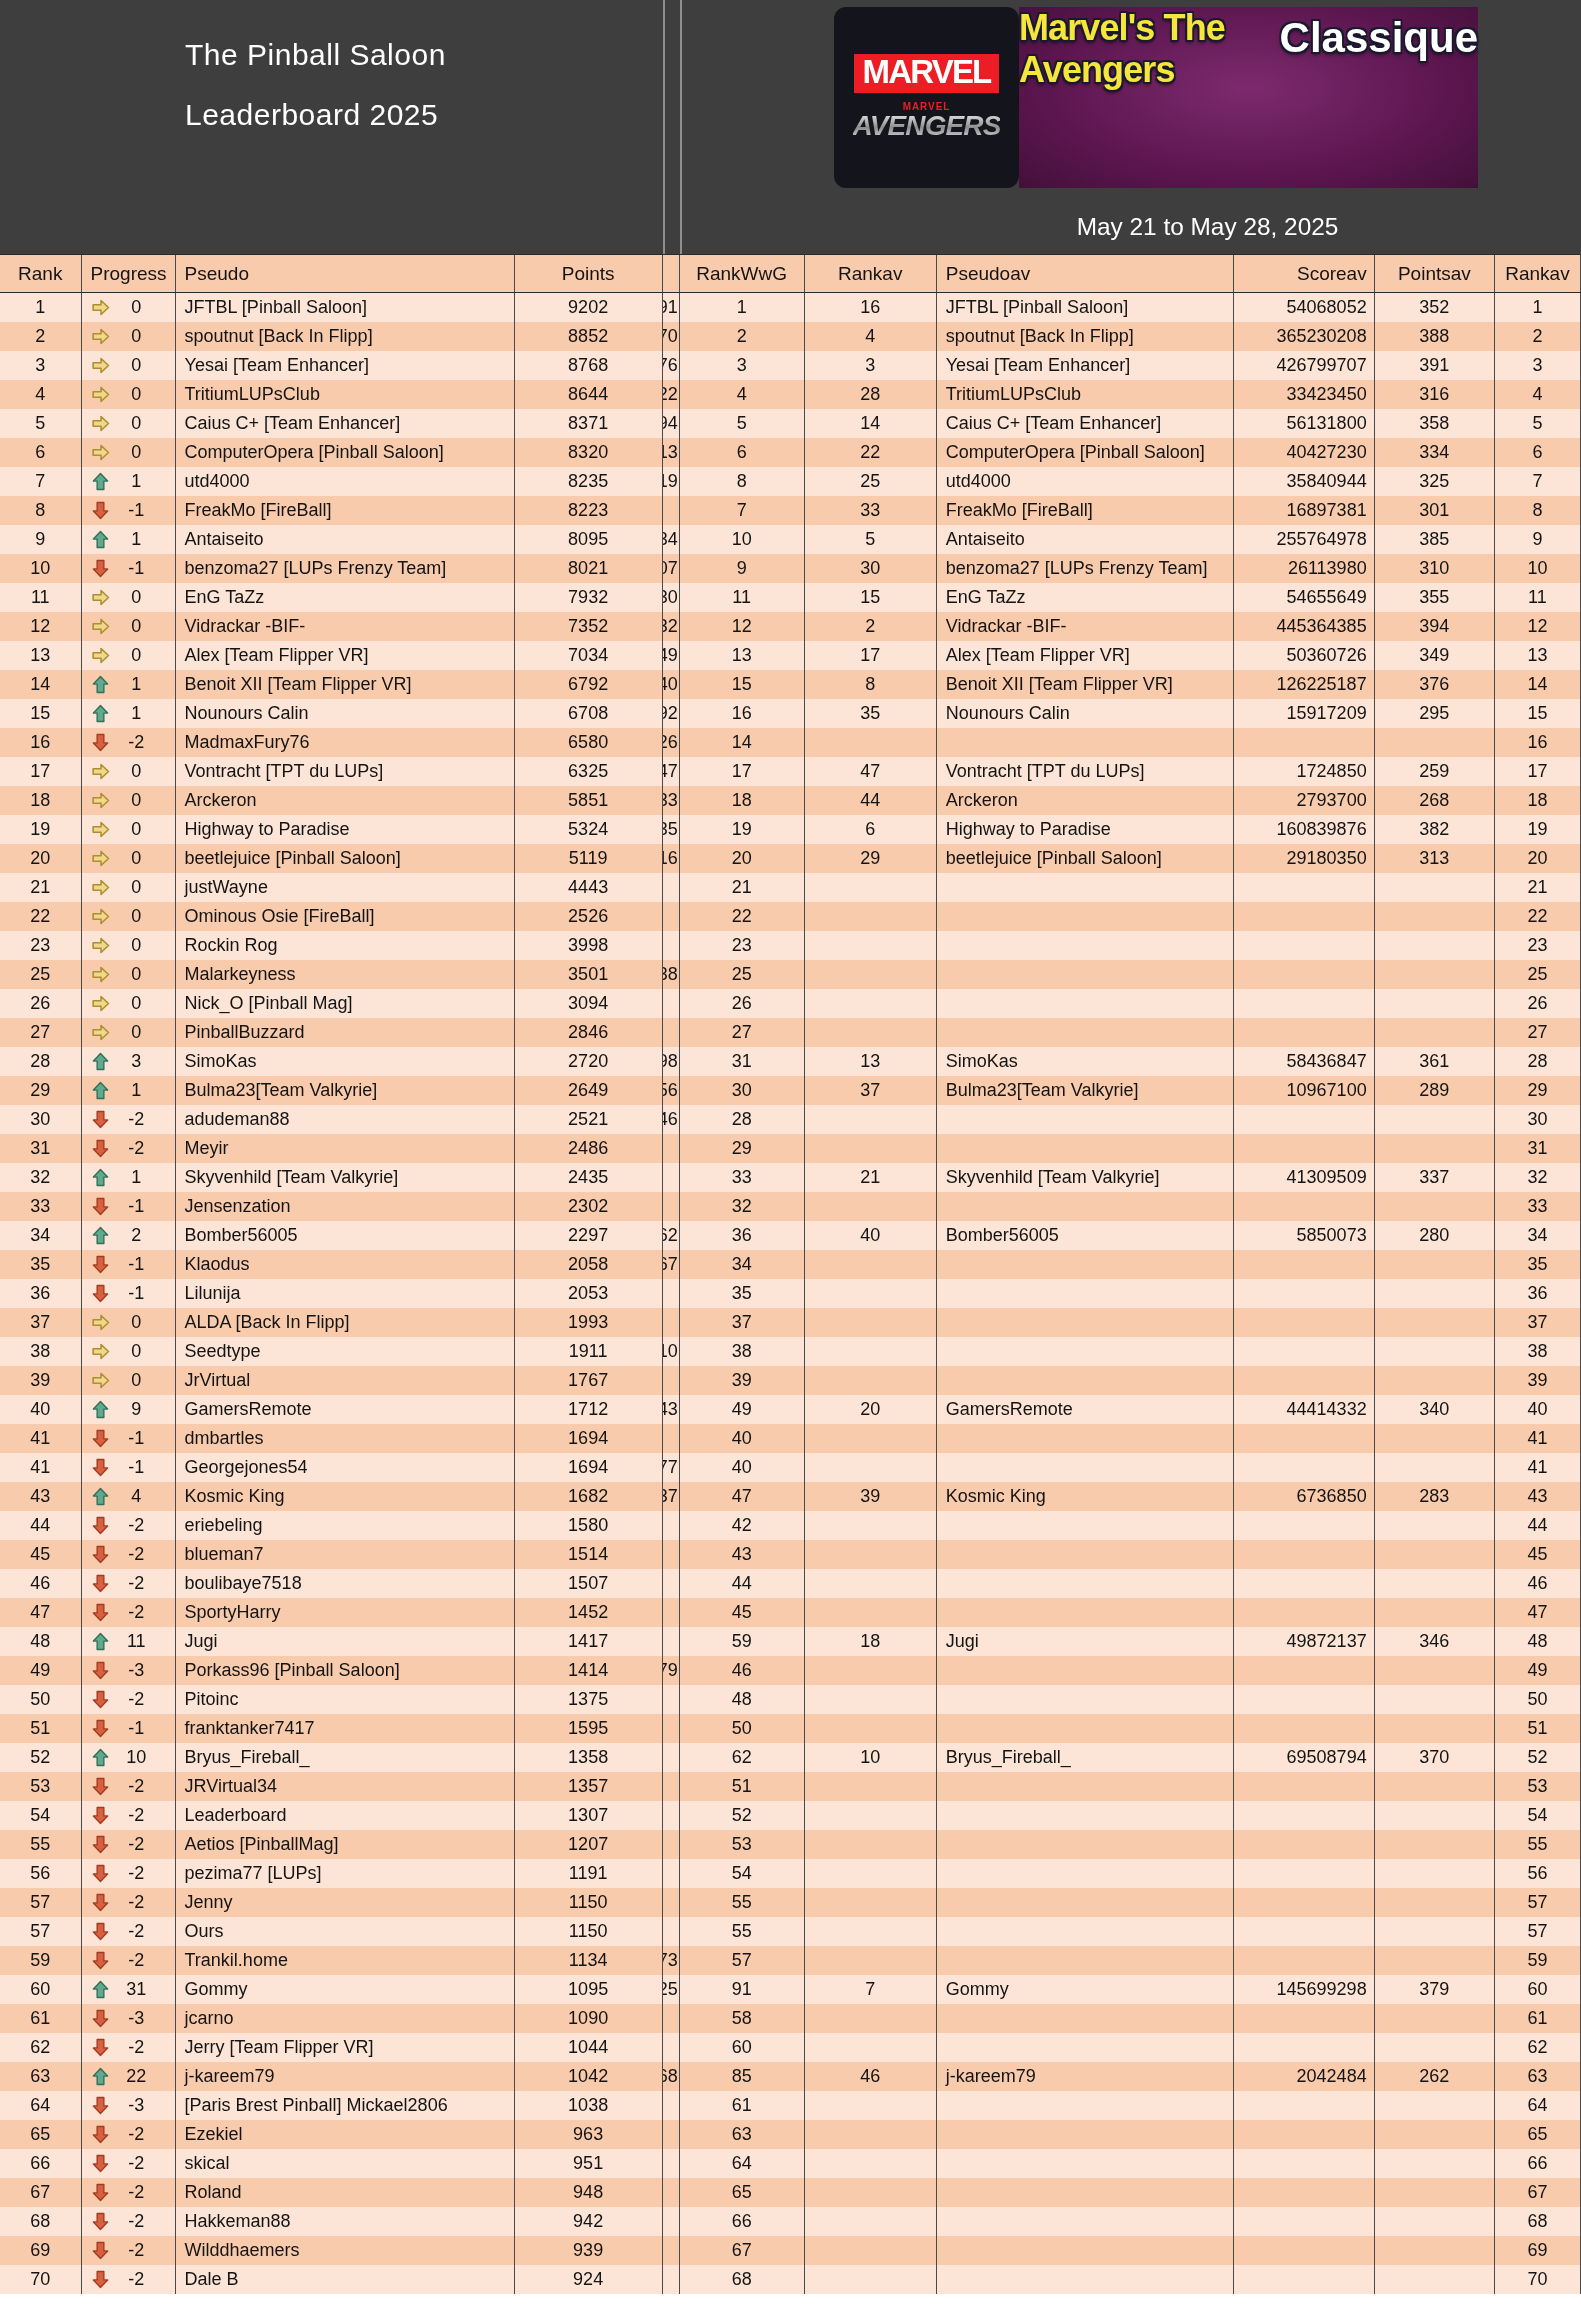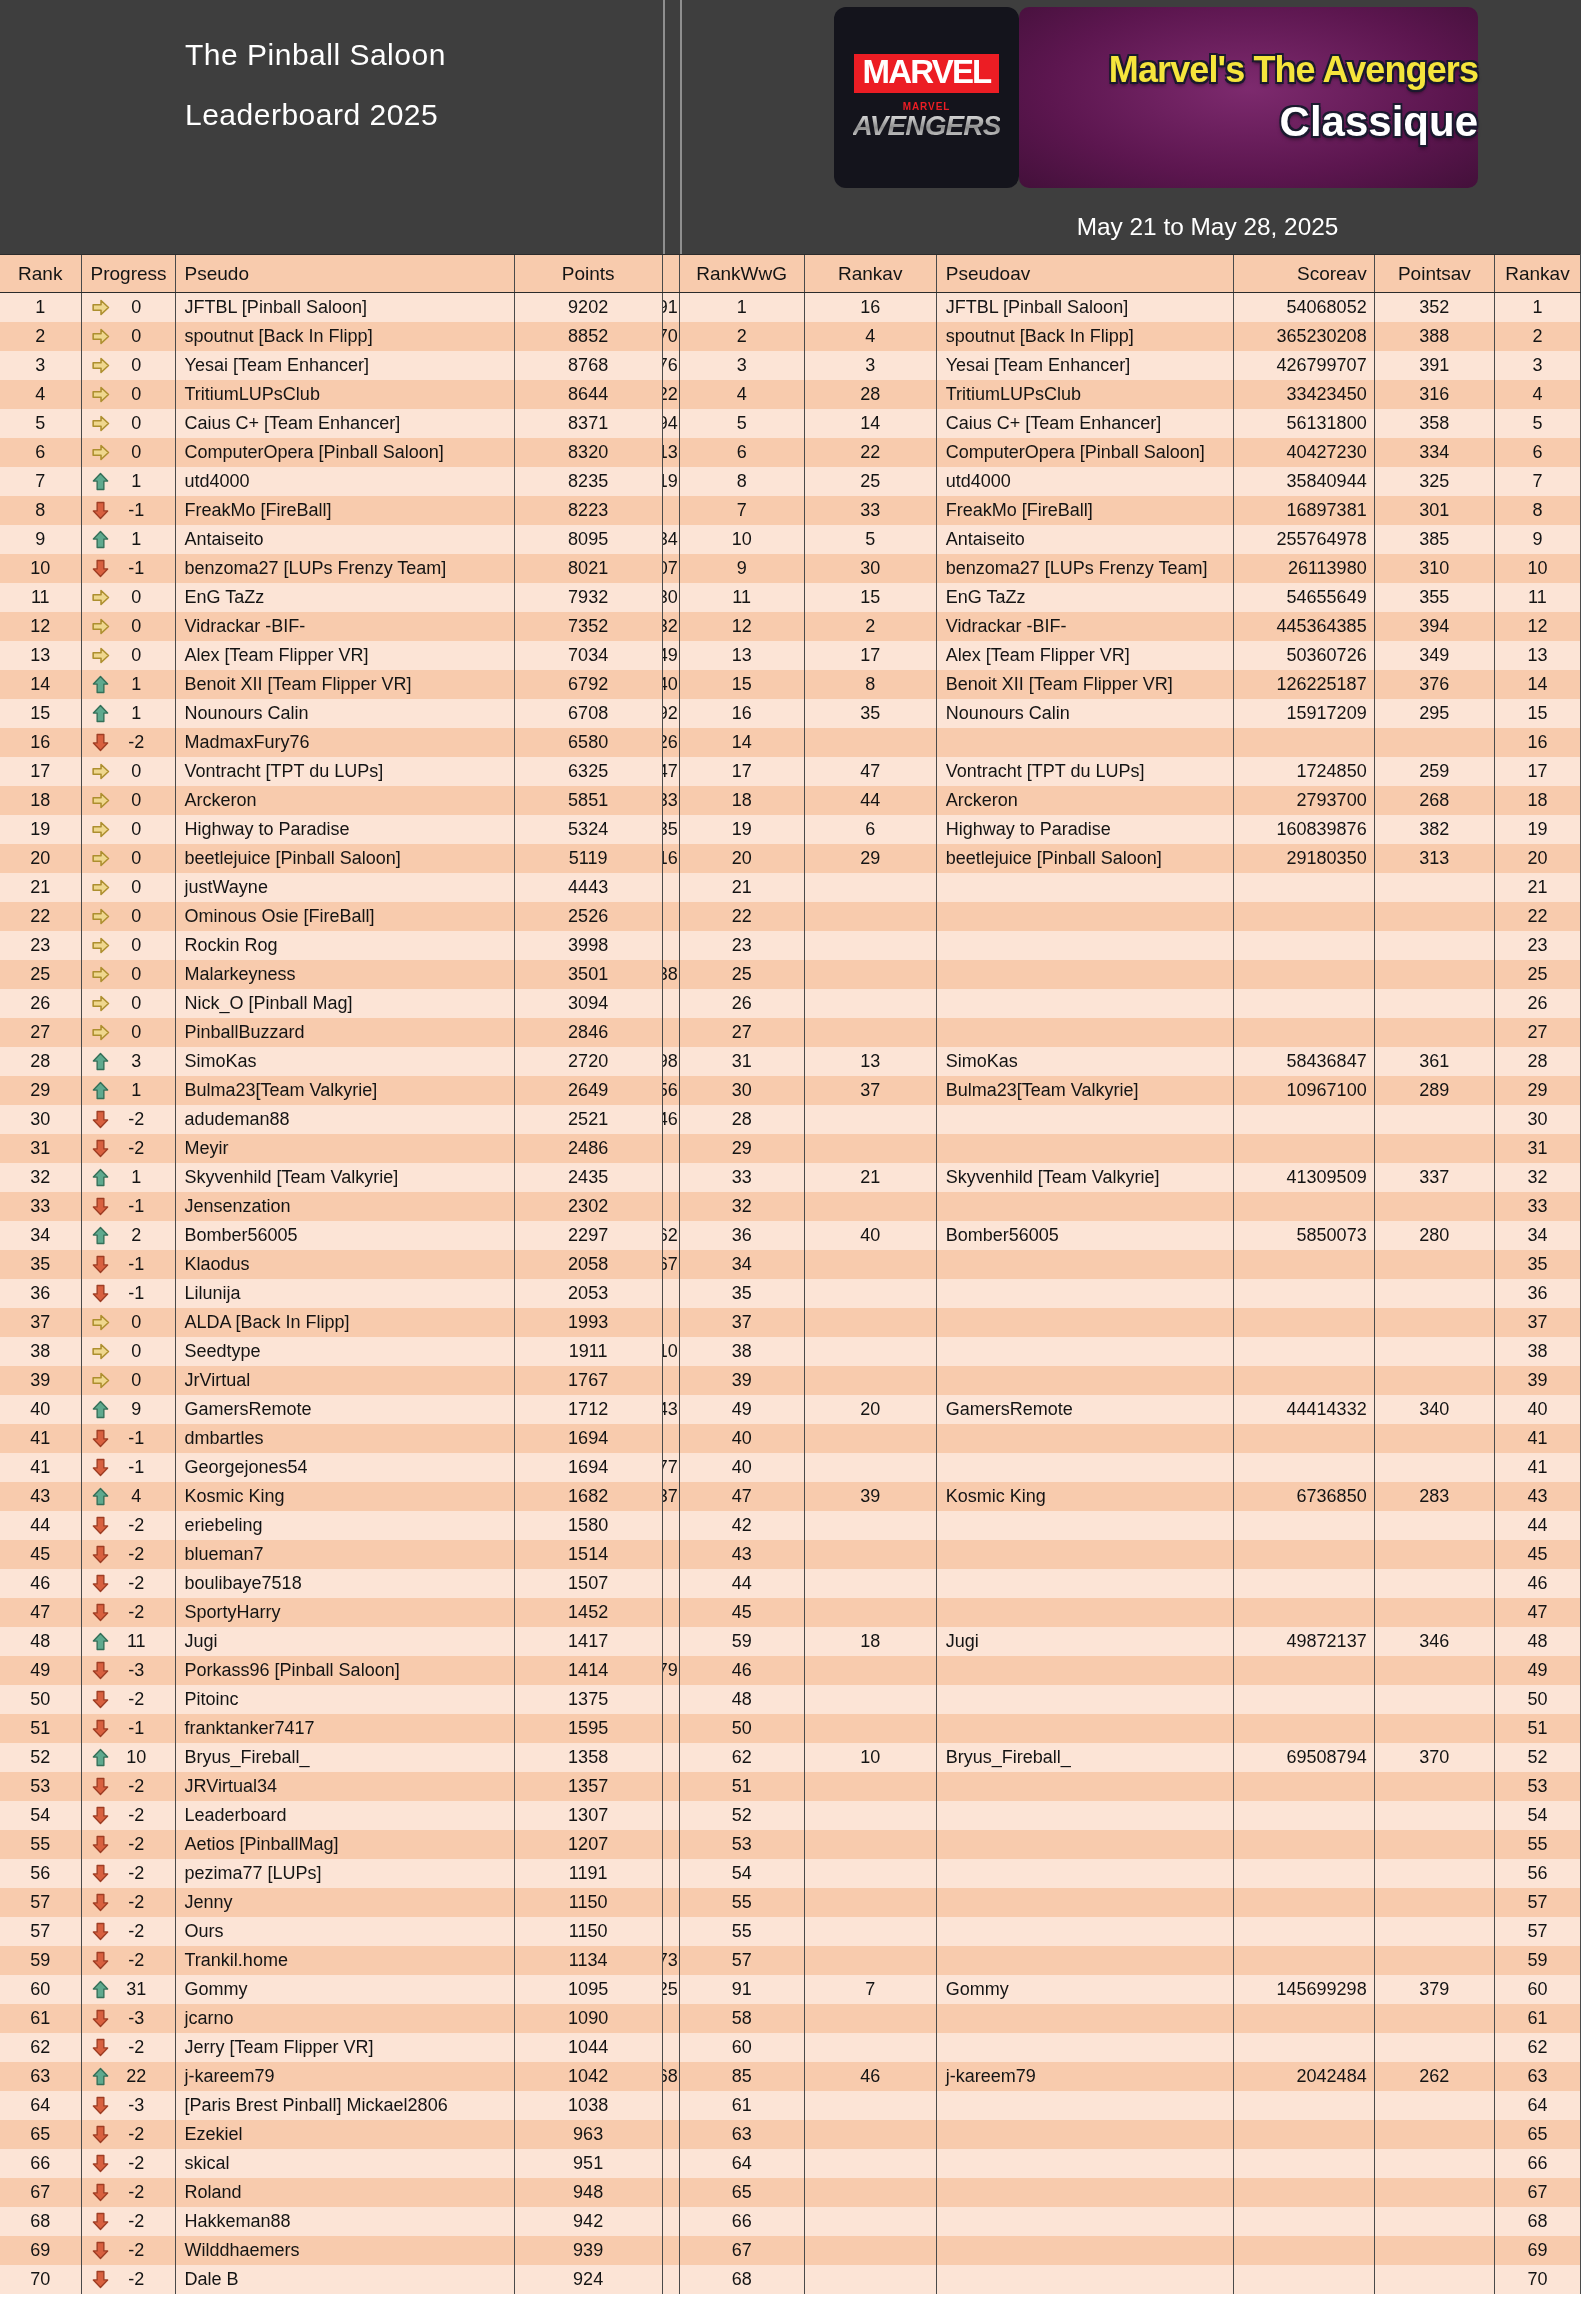--- a/index.html
+++ b/index.html
@@ -14,21 +14,21 @@
   .vline.a{left:663px;} .vline.b{left:680px;}
   
   .banner{position:absolute;left:834px;top:7.2px;width:644px;height:181px;display:flex;}
   .logo-box{width:185px;height:181px;background:#14141c;border-radius:12px;display:flex;flex-direction:column;align-items:center;justify-content:center;z-index:2;}
   .marvel-red{background:#ec1d24;color:#fff;font-weight:700;font-size:33px;letter-spacing:-1.8px;padding:0.9px 8.1px 2.7px;line-height:1.1;}
   .logo-sub{color:#ec1d24;font-size:10px;font-weight:700;letter-spacing:0.9px;margin-top:7.2px;}
   .logo-avengers{font-size:28px;font-weight:700;font-style:italic;letter-spacing:-0.9px;
     background:linear-gradient(180deg,#f8f8f8 0%,#8d8d8d 55%,#e8e8e8 100%);
     -webkit-background-clip:text;background-clip:text;color:transparent;margin-top:-1.8px;}
   .banner-main{flex:1;background:radial-gradient(ellipse at 50% 45%, #7d2a6e 0%, #5c164f 62%, #43103a 100%);
-    display:flex;flex-direction:column;align-items:flex-end;justify-content:center;border-radius:10px;}
+    display:flex;flex-direction:row;align-items:flex-start;justify-content:center;}
   .banner-heading{color:#f5e53c;font-size:36px;font-weight:700;letter-spacing:-0.9px;
     text-shadow:1.8px 1.8px 0 #1a1a2e,-1.8px 1.8px 0 #1a1a2e,1.8px -1.8px 0 #1a1a2e,-1.8px -1.8px 0 #1a1a2e,0 2.7px 3.6px rgba(0,0,0,.6);}
   .banner-sub{color:#ffffff;font-size:42px;font-weight:700;margin-top:7.2px;
     text-shadow:1.8px 1.8px 0 #1a1a2e,-1.8px 1.8px 0 #1a1a2e,1.8px -1.8px 0 #1a1a2e,-1.8px -1.8px 0 #1a1a2e,0 2.7px 4.5px rgba(0,0,0,.6);}
   .date-range{position:absolute;left:834px;top:213px;width:747px;text-align:center;color:#ffffff;font-size:24.4px;}
   
   table.lb{position:absolute;left:0;top:254px;width:1581px;border-collapse:collapse;table-layout:fixed;
     font-size:18px;color:#141414;}
   table.lb th{height:35px;background:#f8cbad;font-weight:400;font-size:19px;
     border-top:0.9px solid #2b2b2b;border-bottom:0.9px solid #2b2b2b;overflow:hidden;white-space:nowrap;}

